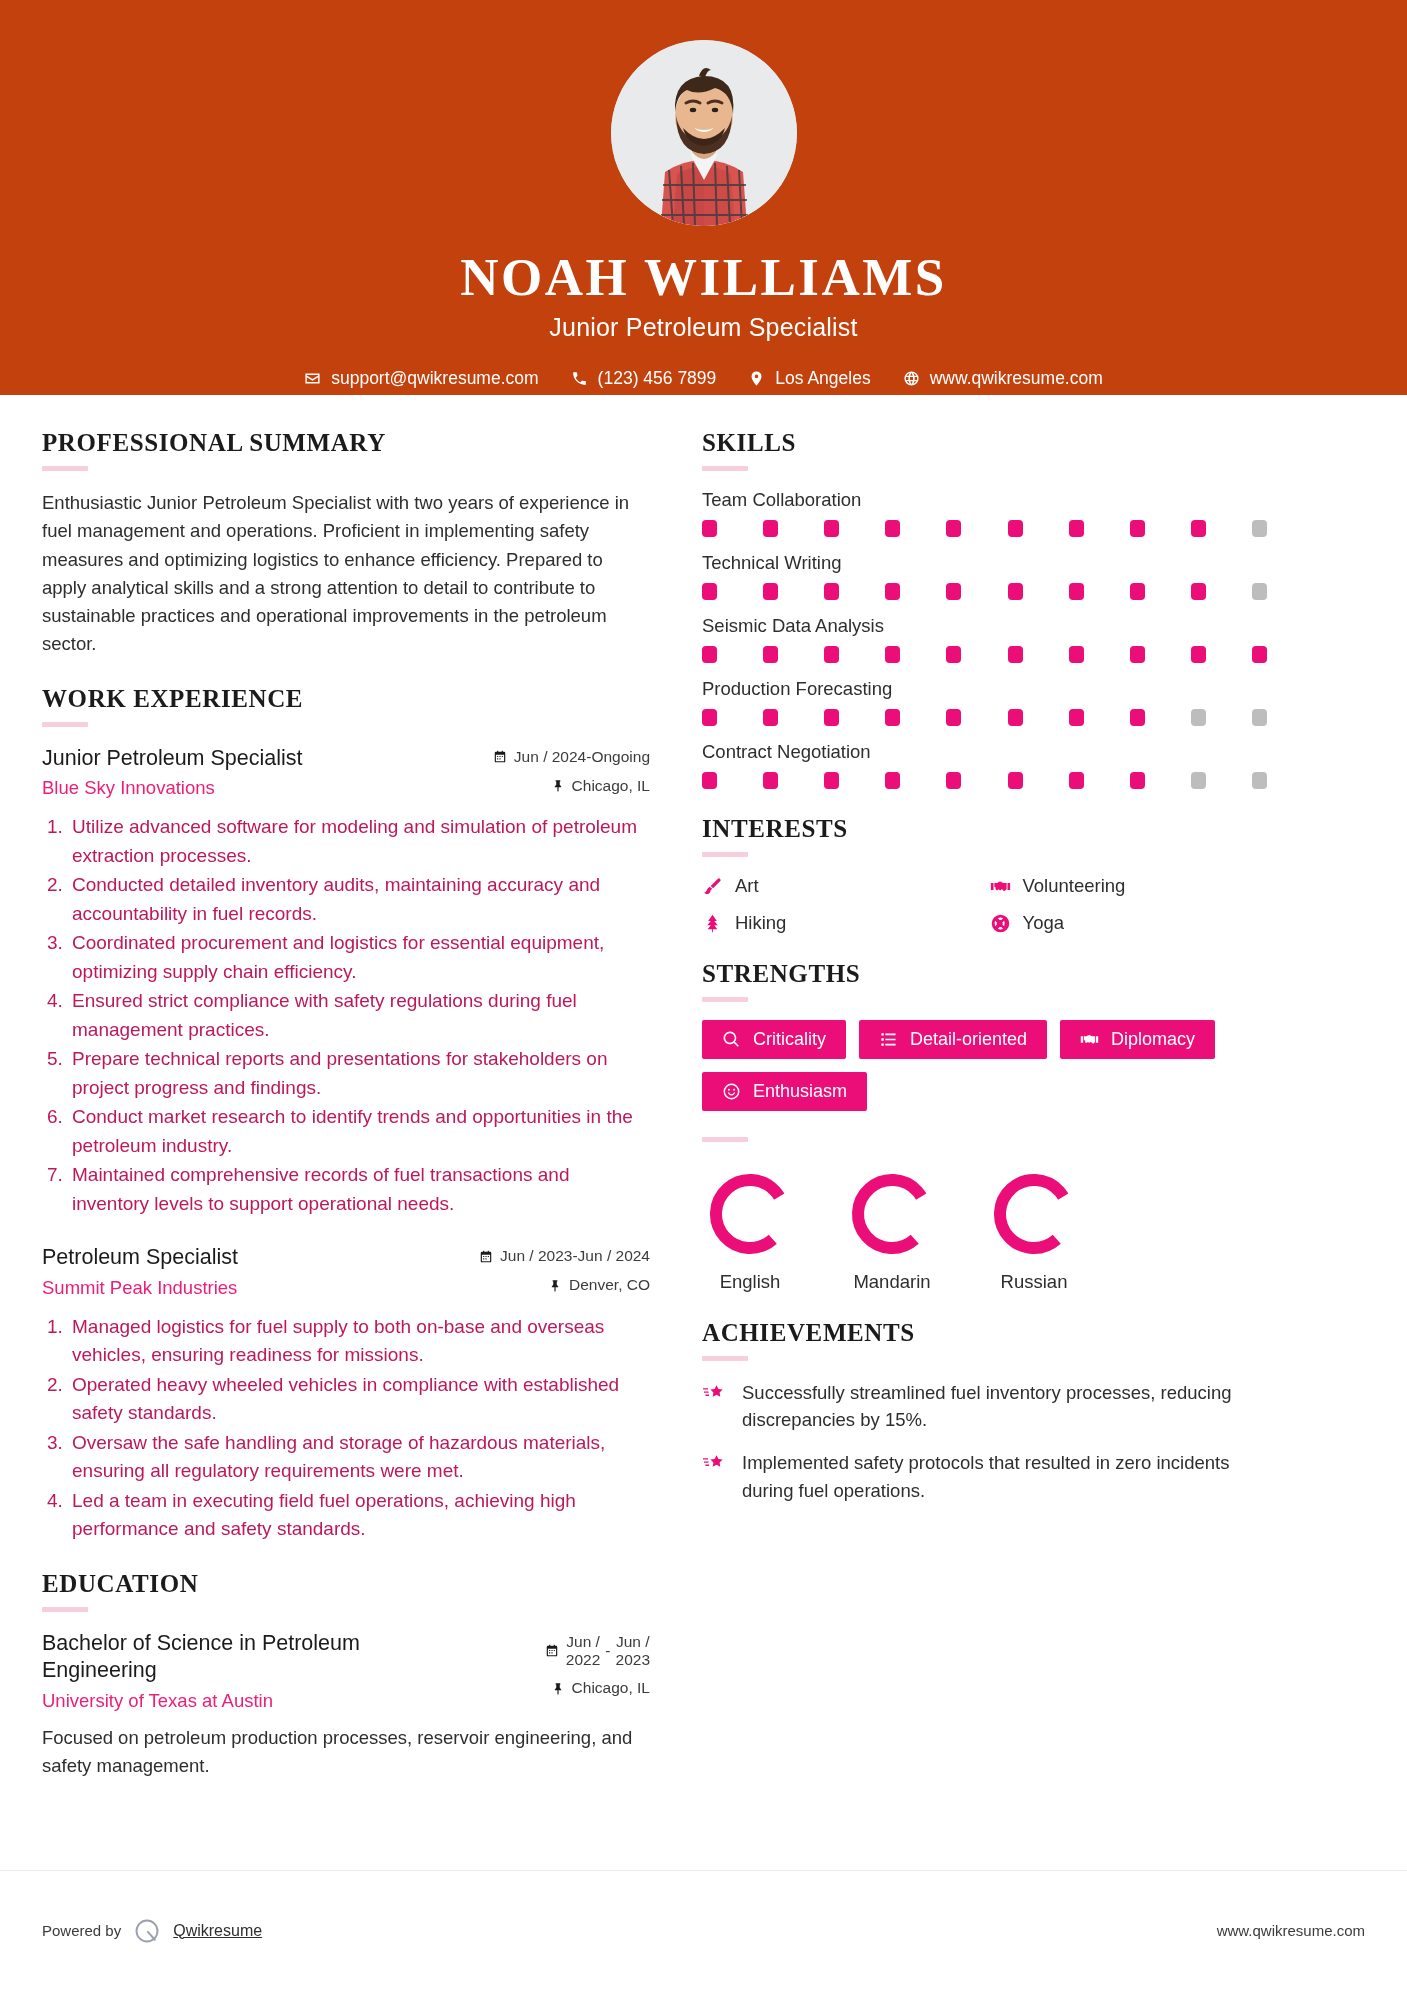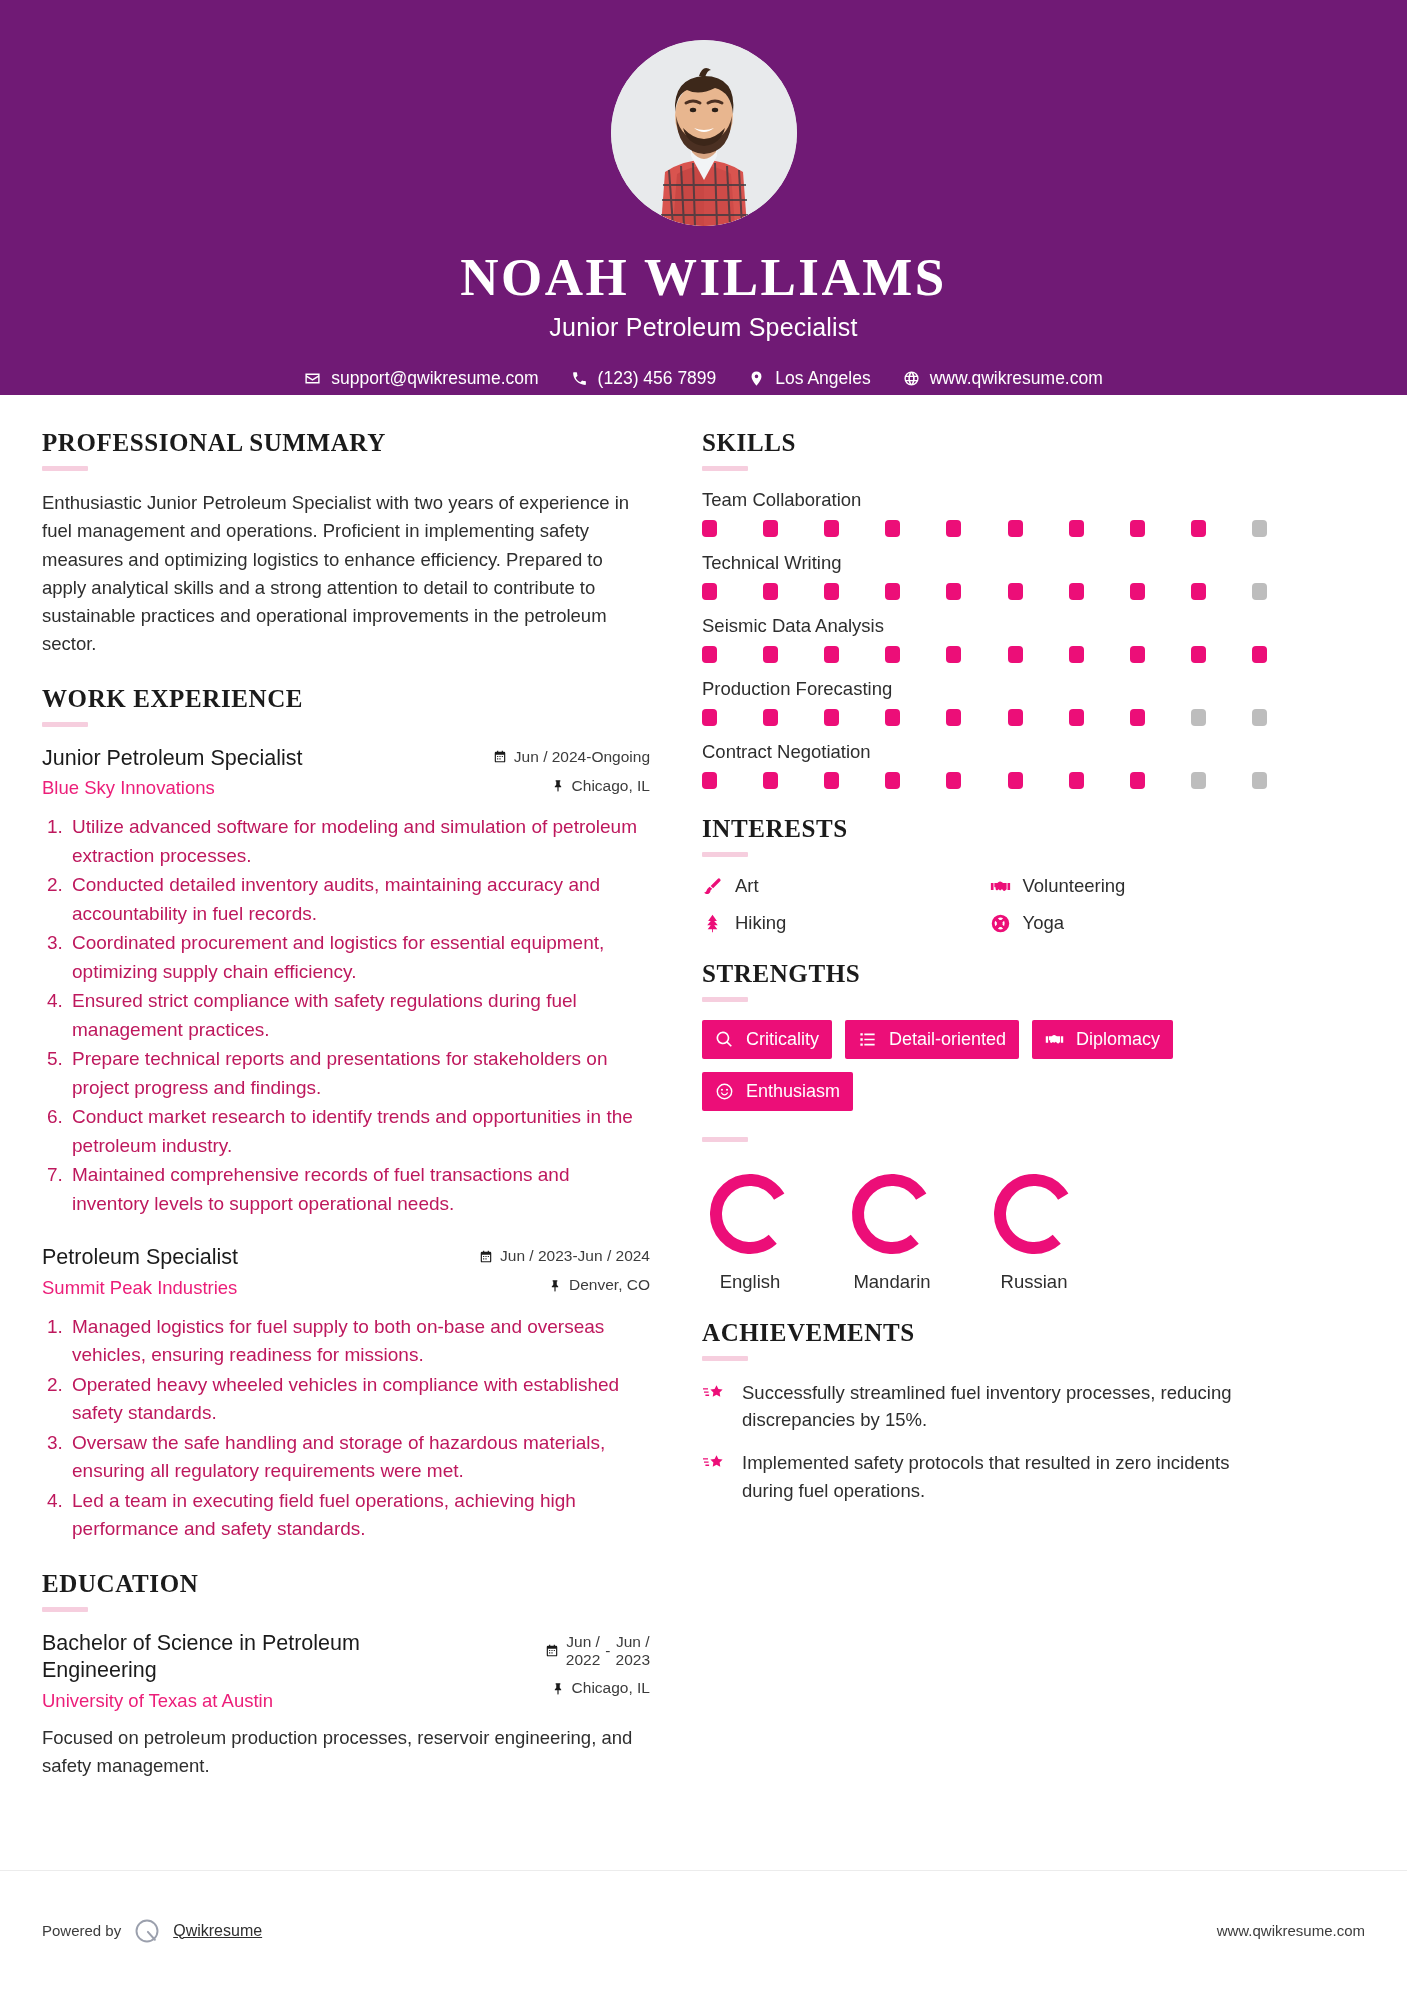--- a/index.html
+++ b/index.html
@@ -5,21 +5,21 @@
   * { box-sizing: border-box; margin: 0; padding: 0; }
   html, body {
     width: 1407px;
     background: #ffffff;
     font-family: "Liberation Sans", sans-serif;
   }
   body { width: 1407px; min-height: 1990px; position: relative; }
 
   
   .header {
-    background: #701a75;
+    background: #c2410c;
     width: 100%;
     height: 395px;
     padding-top: 40px;
     text-align: center;
     position: relative;
   }
   .avatar {
     width: 186px;
     height: 186px;
     border-radius: 50%;
@@ -201,21 +201,21 @@
   
   .strengths-wrap {
     display: flex;
     flex-wrap: wrap;
     gap: 13px;
   }
   .strength-chip {
     background: #ec0e78;
     color: #ffffff;
     font-size: 18px;
-    padding: 9px 13px;
+    padding: 9px 20px;
     display: inline-flex;
     align-items: center;
     gap: 12px;
     border-radius: 2px;
   }
   .strength-chip .ico { width: 19px; height: 19px; display: inline-flex; }
   .strength-chip .ico svg { width: 100%; height: 100%; fill: #ffffff; }
 
   
   .langs {

